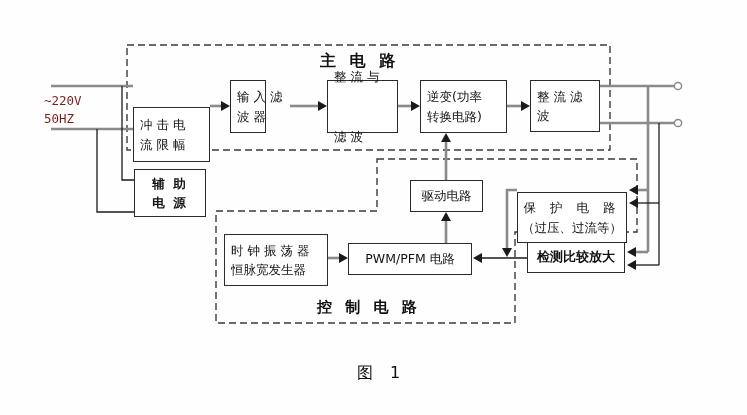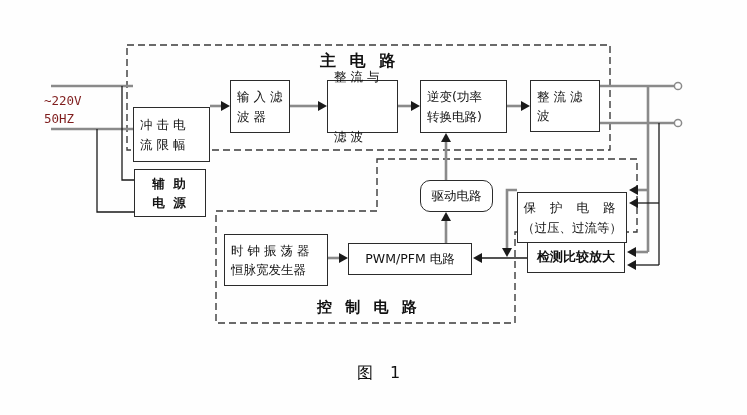--- a/index.html
+++ b/index.html
@@ -87,21 +87,21 @@
   <div class="title" style="left:320px;top:51px;font-size:16px;">主 电 路</div>
   <div class="title" style="left:317px;top:298px;font-size:15px;">控 制 电 路</div>
 
   <div class="srclabel" style="left:44px;top:93px;">~220V</div>
   <div class="srclabel" style="left:44px;top:111px;">50HZ</div>
 
   <div class="box" style="left:133px;top:78px;width:77px;height:55px;margin-top:29px;">
     <span>冲 击 电</span>
     <span>流 限 幅</span>
   </div>
-  <div class="box" style="left:230px;top:80px;width:60px;height:53px;">
+  <div class="box" style="left:230px;top:80px;width:36px;height:53px;">
     <span>输 入 滤</span>
     <span>波 器</span>
   </div>
   <div class="box" style="left:327px;top:80px;width:71px;height:53px;gap:40px;">
     <span>整 流 与</span>
     <span>滤 波</span>
   </div>
   <div class="box" style="left:420px;top:80px;width:87px;height:53px;">
     <span>逆变(功率</span>
     <span>转换电路)</span>
@@ -109,21 +109,21 @@
   <div class="box" style="left:530px;top:80px;width:70px;height:52px;">
     <span>整 流 滤</span>
     <span>波</span>
   </div>
 
   <div class="box center bold" style="left:134px;top:169px;width:72px;height:48px;letter-spacing:2px;">
     <span>辅  助</span>
     <span>电  源</span>
   </div>
 
-  <div class="box center" style="left:420px;top:180px;width:73px;height:32px;border-radius:10px;">
+  <div class="box center" style="left:410px;top:180px;width:73px;height:32px;">
     <span>驱动电路</span>
   </div>
   <div class="box" style="left:224px;top:234px;width:104px;height:52px;">
     <span>时 钟 振 荡 器</span>
     <span>恒脉宽发生器</span>
   </div>
   <div class="box center" style="left:348px;top:243px;width:124px;height:32px;">
     <span>PWM/PFM 电路</span>
   </div>
   <div class="box center" style="left:517px;top:172px;width:110px;height:51px;margin-top:20px;">

